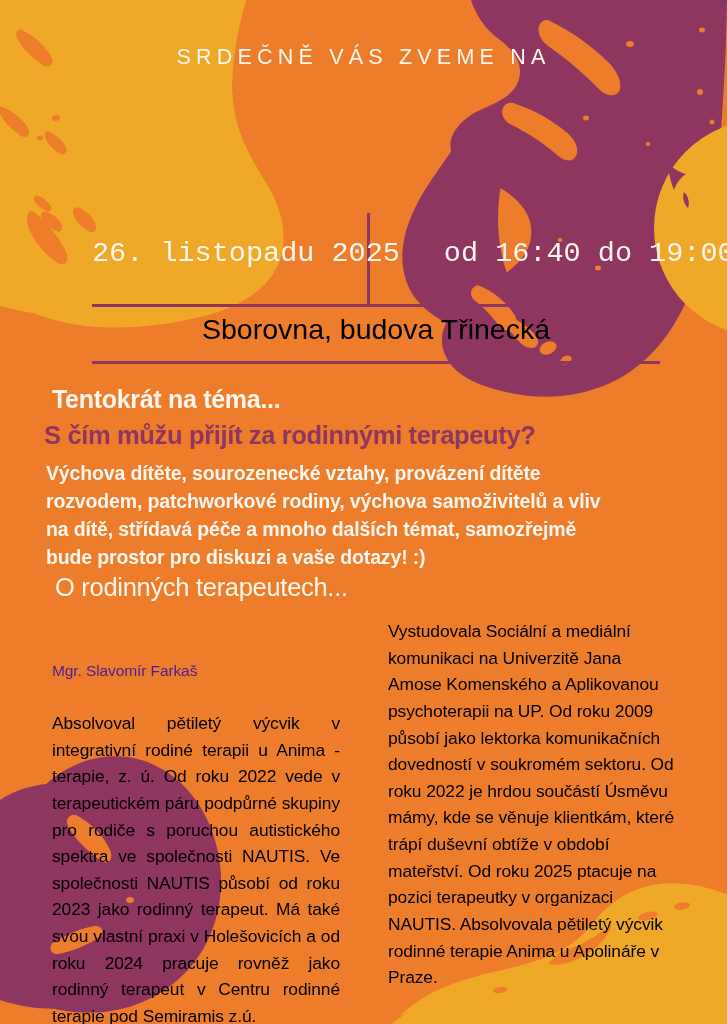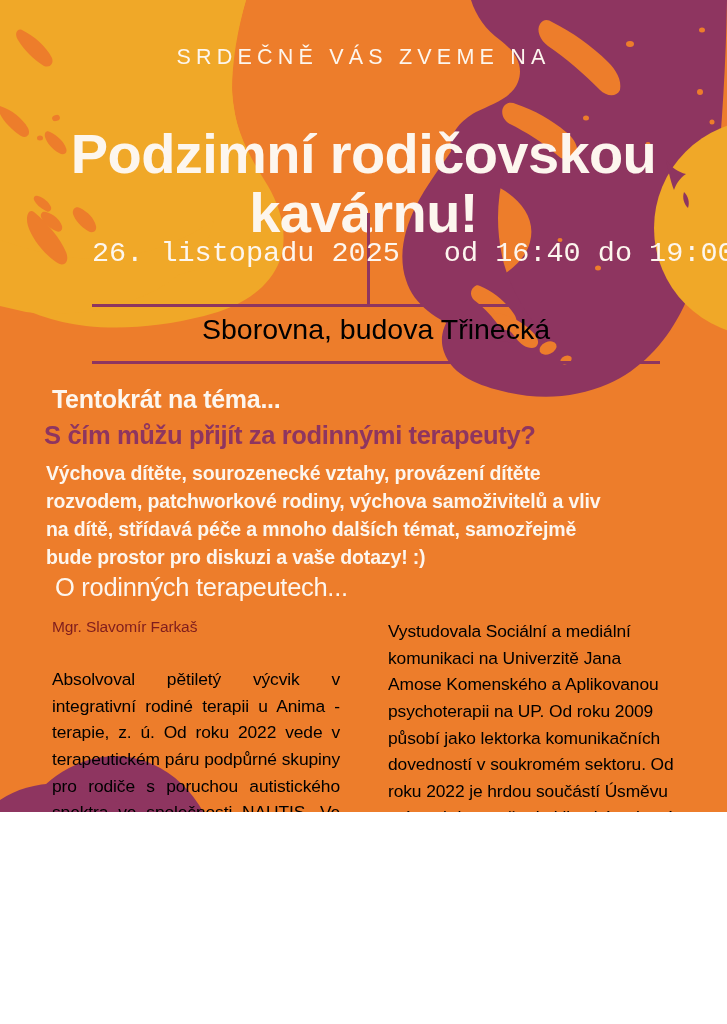--- a/index.html
+++ b/index.html
@@ -4,21 +4,21 @@
 <title>Podzimní rodičovskou kavárnu</title>
 <style>
   html, body {
     margin: 0;
     padding: 0;
     background: #ffffff;
   }
   .poster {
     position: relative;
     width: 727px;
-    height: 812px;
+    height: 1024px;
     overflow: hidden;
     background: #ED7D2B;
     font-family: "Liberation Sans", sans-serif;
     -webkit-font-smoothing: antialiased;
   }
 
   
   .bg {
     position: absolute;
     inset: 0;
@@ -156,26 +156,27 @@
   .bios {
     position: absolute;
     top: 618px;
     left: 52px;
     width: 624px;
     display: flex;
     gap: 48px;
   }
   .bio-col { width: 288px; }
   .bio-name {
-    color: #7f1d1d;
+    color: #4c1d95;
     font-size: 15.5px;
     font-weight: 400;
     margin-bottom: 30px;
     white-space: nowrap;
     letter-spacing: -0.1px;
+    margin-top: 44px;
   }
   .bio-text {
     color: #000000;
     font-size: 17.4px;
     line-height: 1.53;
     font-weight: 400;
     letter-spacing: -0.1px;
   }
   .bio-col.left .bio-text { text-align: justify; }
   .bio-col.right .bio-text { text-align: left; }
@@ -288,24 +289,20 @@
       <ellipse cx="500" cy="990" rx="7" ry="3" transform="rotate(-8 500 990)" fill="#ED7D2B"></ellipse>
 
       <path d="M0,1024 L0,992 C16,1000 32,1010 44,1024 Z" fill="#F0A828" opacity="0"></path>
     </svg>
   </div>
 
   <div class="content">
 
     <div class="kicker">SRDEČNĚ VÁS ZVEME NA</div>
 
-    <h1 class="title">
-      <span>Podzimní rodičovskou</span><br>
-      <span>kavárnu!</span>
-    </h1>
 
     <div class="vdivider"></div>
 
     <div class="datetime-row">
       <div class="dt-cell date">26. listopadu 2025</div>
       <div class="dt-cell time">od 16:40 do 19:00</div>
     </div>
 
     <div class="hrule top"></div>
 

